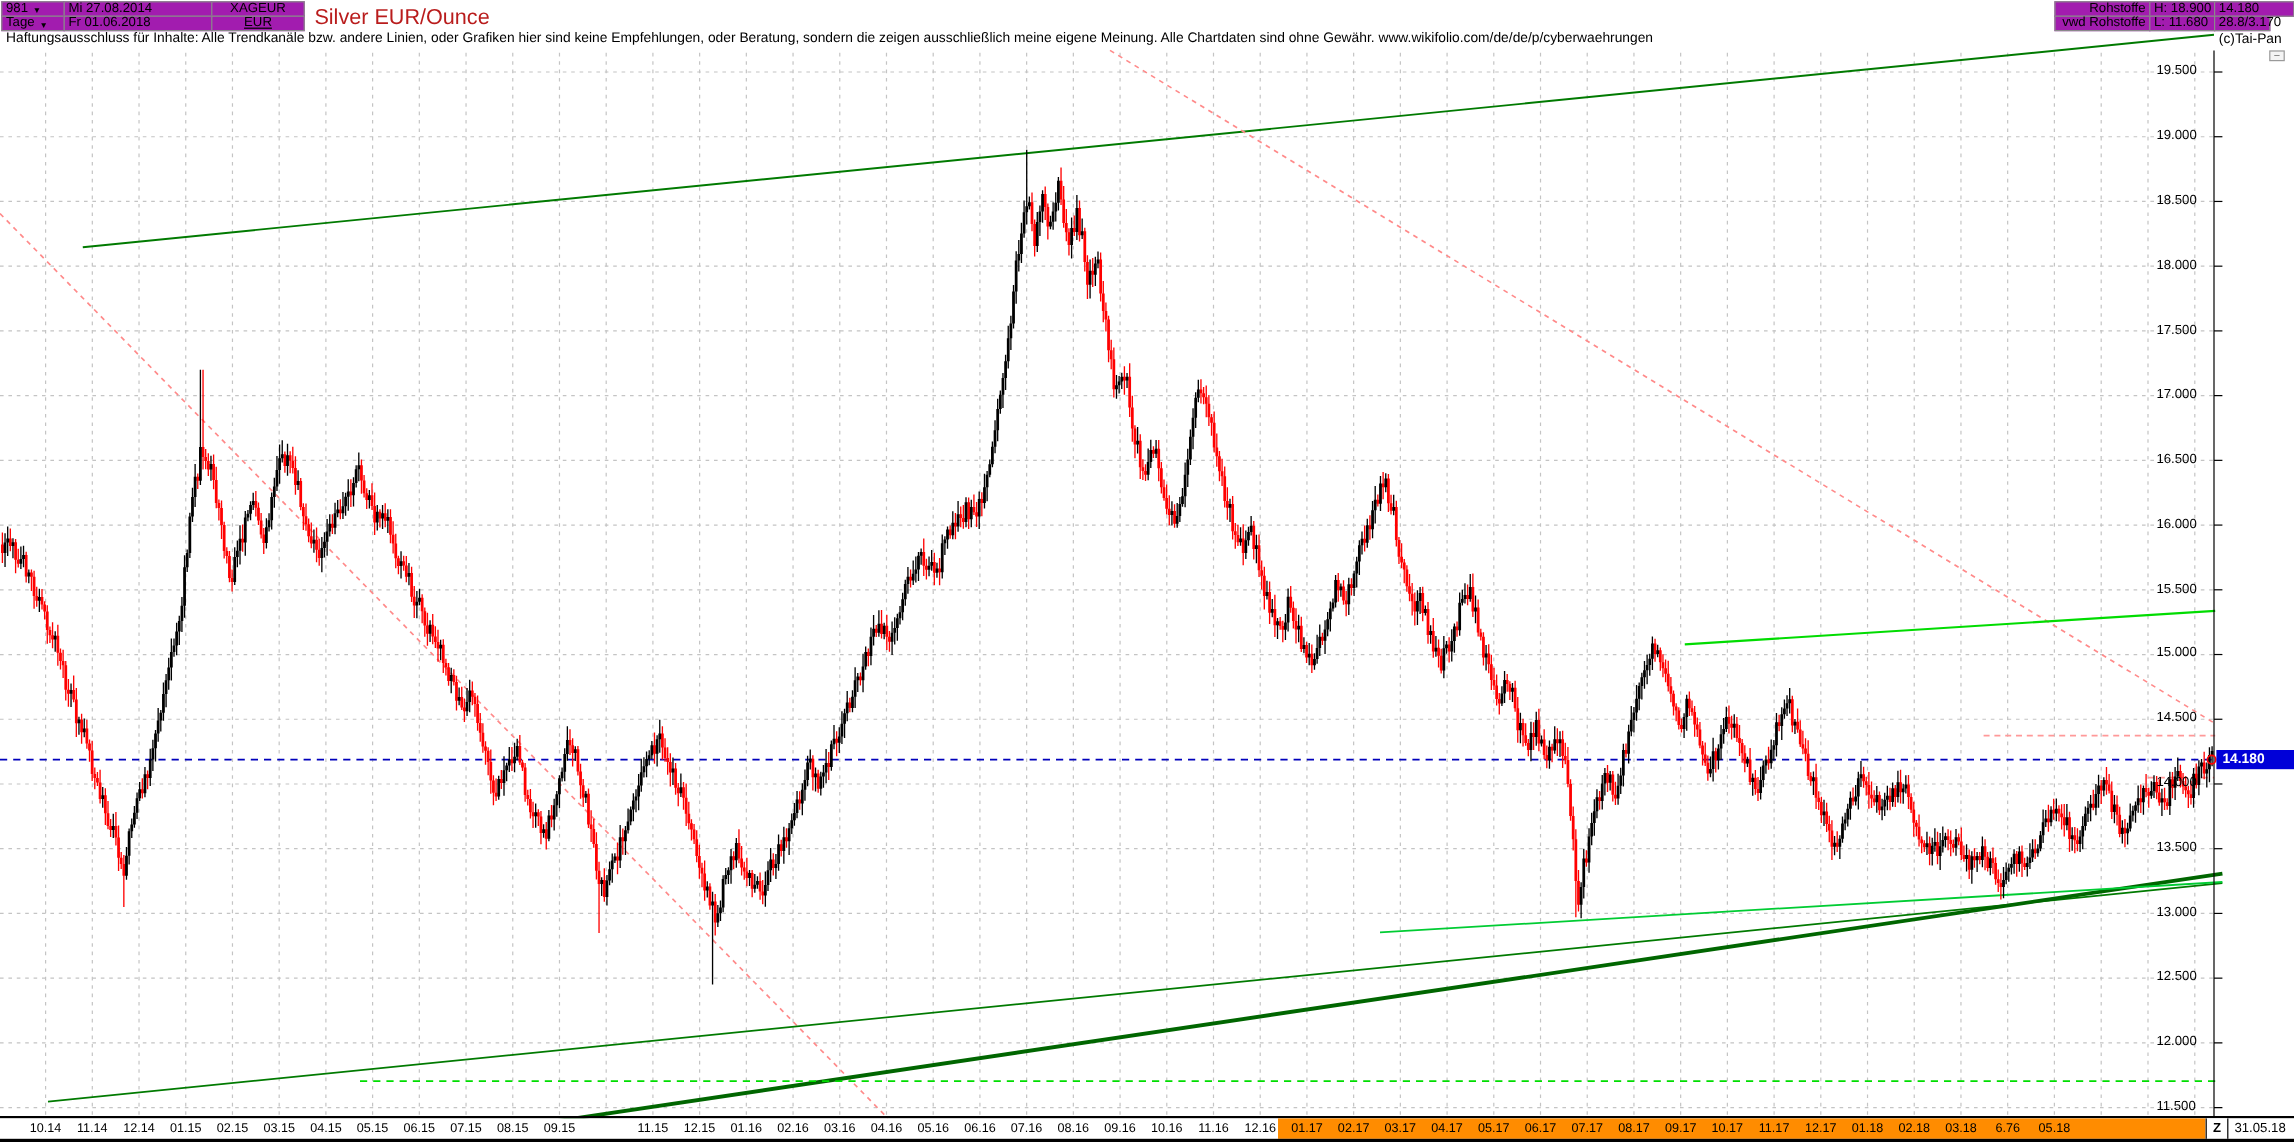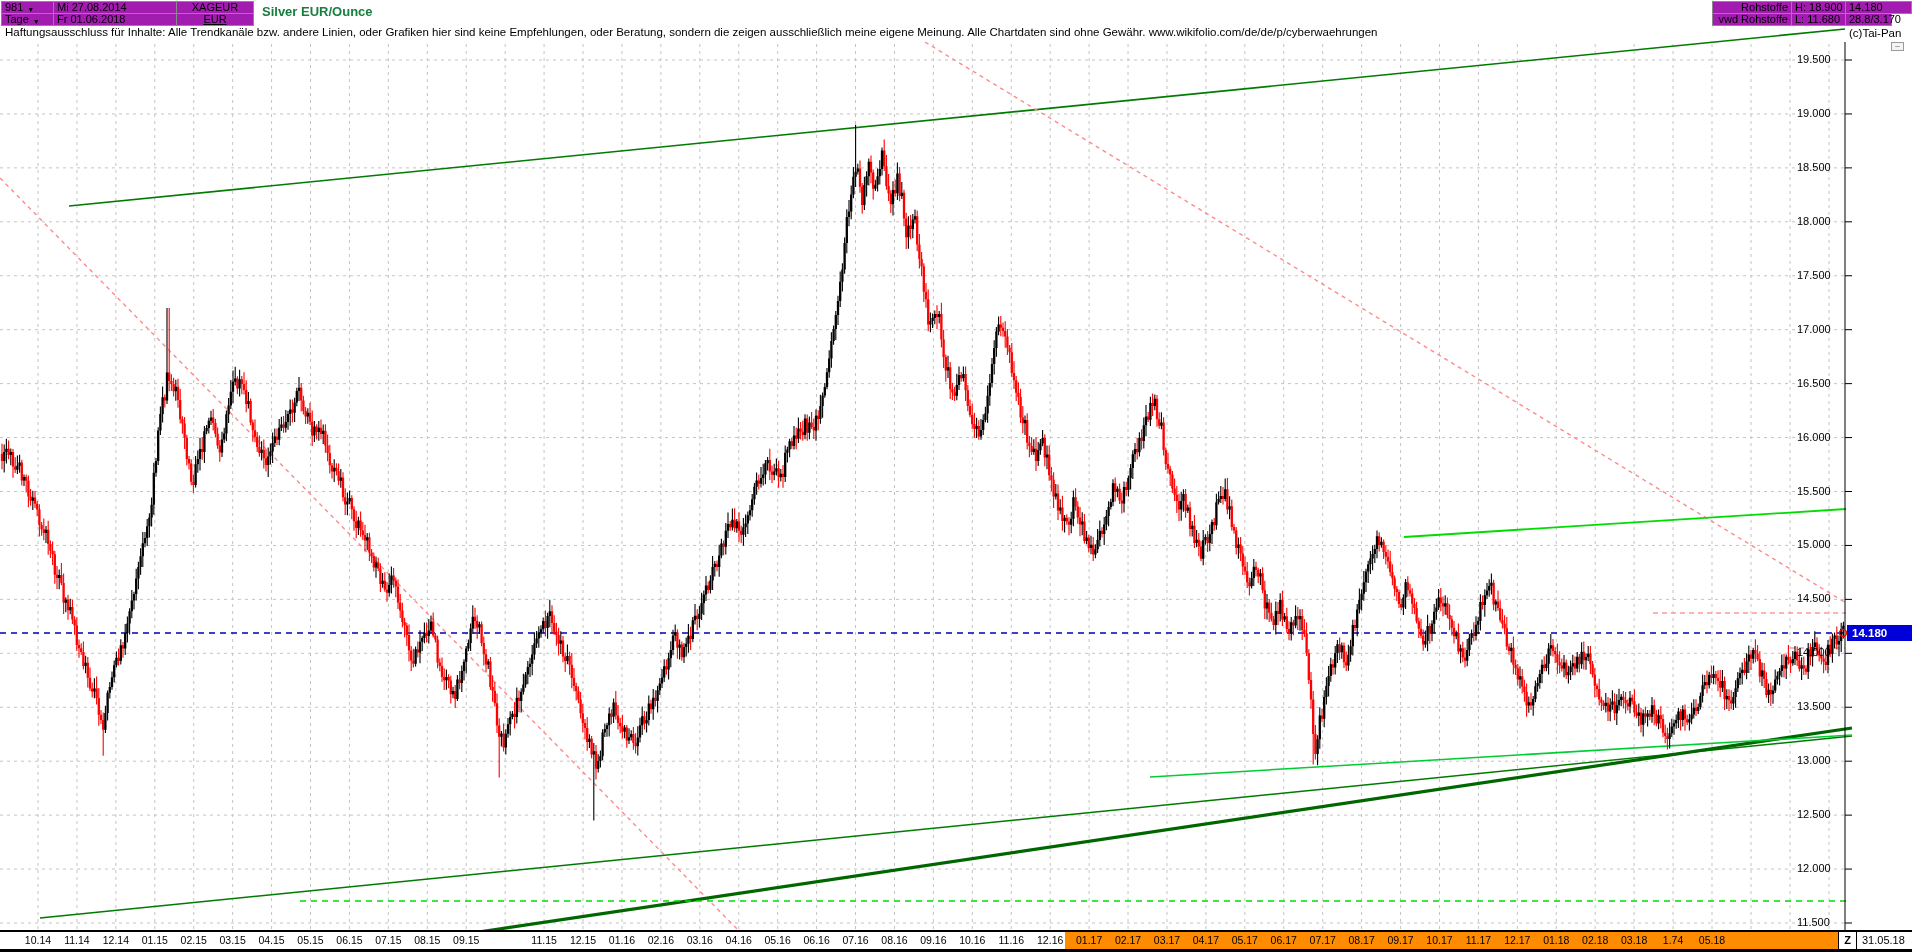--- a/index.html
+++ b/index.html
@@ -2,21 +2,21 @@
 <html><head>
 <meta charset="utf-8">
 <style>
   html,body{margin:0;padding:0;background:#fff;}
   body{width:1912px;height:952px;overflow:hidden;font-family:"Liberation Sans",sans-serif;}
   #app{position:relative;width:1912px;height:952px;background:#fff;}
   .cell{position:absolute;border:1px solid #8a8a8a;box-sizing:border-box;
         font-size:11px;color:#000;display:flex;align-items:flex-end;padding:0 3px;background:#a21caf;white-space:nowrap;}
   .cell.center{justify-content:center;}
   .cell.right{justify-content:flex-end;}
-  .title{position:absolute;font-size:13px;font-weight:bold;color:#15803d;white-space:nowrap;}
+  .title{position:absolute;font-size:18px;font-weight:normal;color:#b91c1c;white-space:nowrap;}
   .dd-arrow{font-size:7px;margin-left:4px;}
   #disclaimer{position:absolute;left:5px;top:26px;font-size:11.5px;color:#000;white-space:nowrap;}
   #copyright{position:absolute;left:1849px;top:27px;font-size:11.5px;color:#000;}
   #collapse-box{position:absolute;left:1891px;top:42px;width:13px;height:9px;border:1px solid #9a9a9a;
         box-sizing:border-box;font-size:8px;line-height:6px;text-align:center;color:#555;background:#f4f4f4;}
   #chart-svg{position:absolute;left:0;top:0;}
   .ylabel{position:absolute;left:1797px;font-size:11px;color:#000;white-space:nowrap;}
   #price-tag{position:absolute;left:1847px;width:65px;height:16px;color:#fff;font-size:11.5px;font-weight:bold;
         display:flex;align-items:center;padding-left:5px;box-sizing:border-box;}
   #xaxis-sep{position:absolute;left:0;top:930px;width:1912px;height:2px;background:#000;}
@@ -227,20 +227,20 @@
         <div class="xlabel" style="left: 1283.76px;">06.17</div>
         <div class="xlabel" style="left: 1322.69px;">07.17</div>
         <div class="xlabel" style="left: 1361.62px;">08.17</div>
         <div class="xlabel" style="left: 1400.55px;">09.17</div>
         <div class="xlabel" style="left: 1439.48px;">10.17</div>
         <div class="xlabel" style="left: 1478.41px;">11.17</div>
         <div class="xlabel" style="left: 1517.34px;">12.17</div>
         <div class="xlabel" style="left: 1556.27px;">01.18</div>
         <div class="xlabel" style="left: 1595.2px;">02.18</div>
         <div class="xlabel" style="left: 1634.13px;">03.18</div>
-        <div class="xlabel" style="left: 1673.06px;">1.74</div>
+        <div class="xlabel" style="left: 1673.06px;">6.76</div>
         <div class="xlabel" style="left: 1711.99px;">05.18</div>
       </div>
   </div>
   <div id="zoom-box">Z</div>
   <div id="end-date">31.05.18</div>
   <div id="bottom-edge"></div>
 </div>
 
 </body></html>

